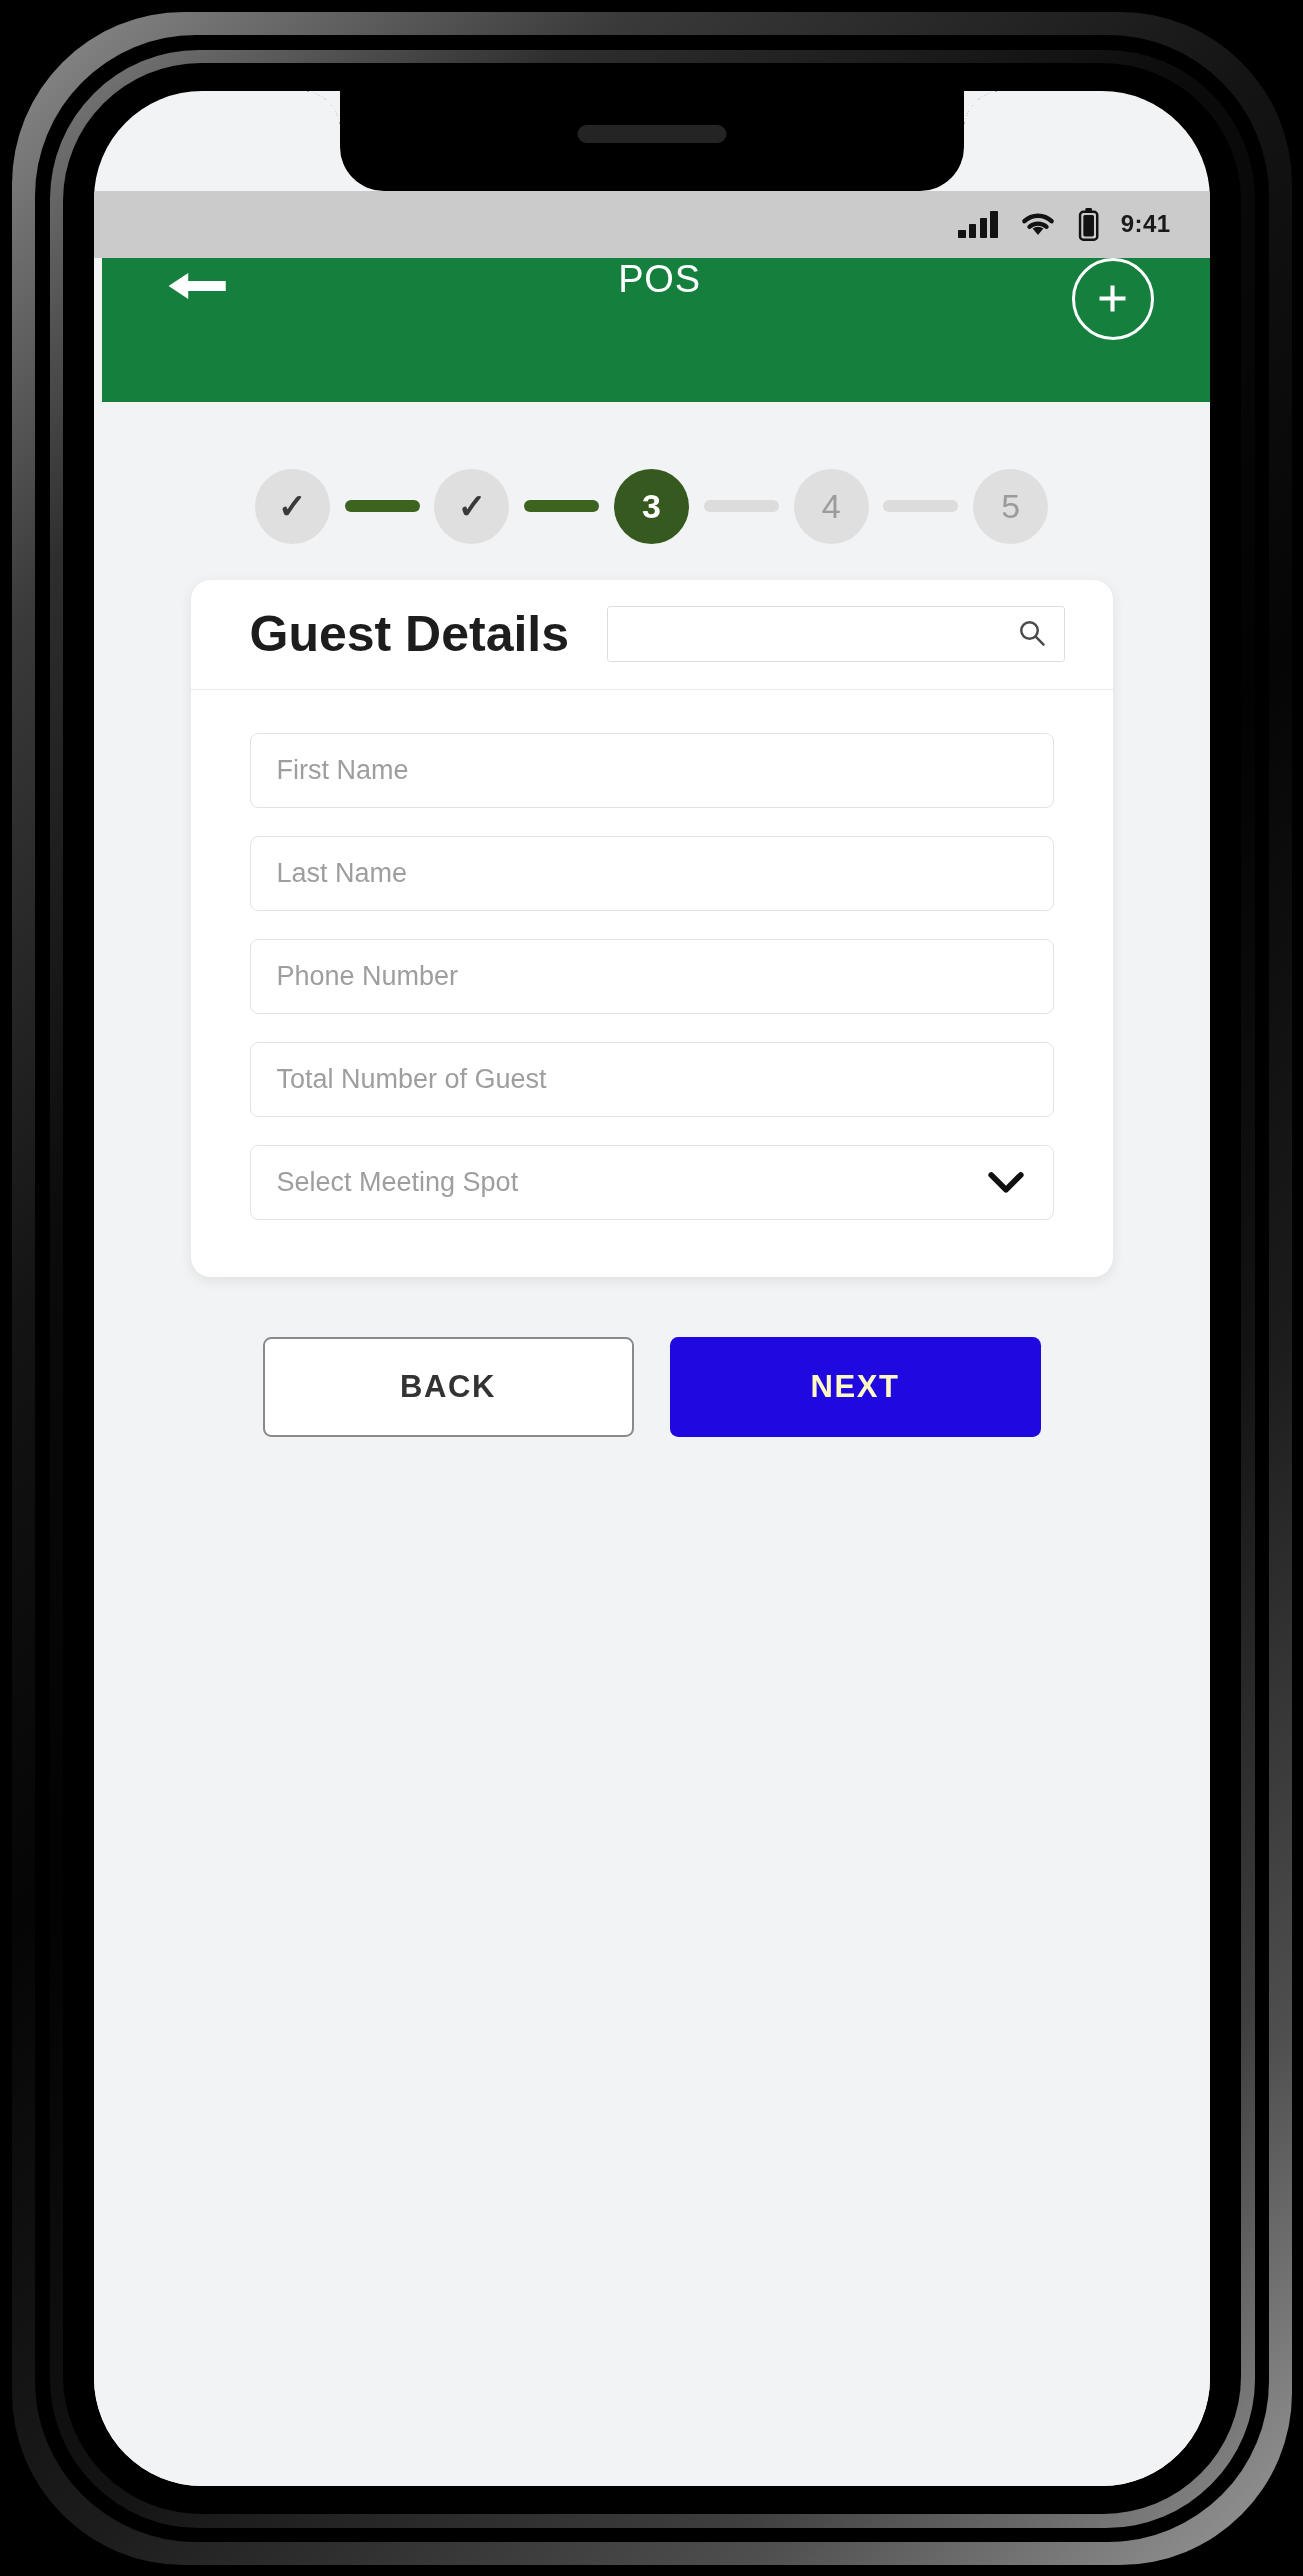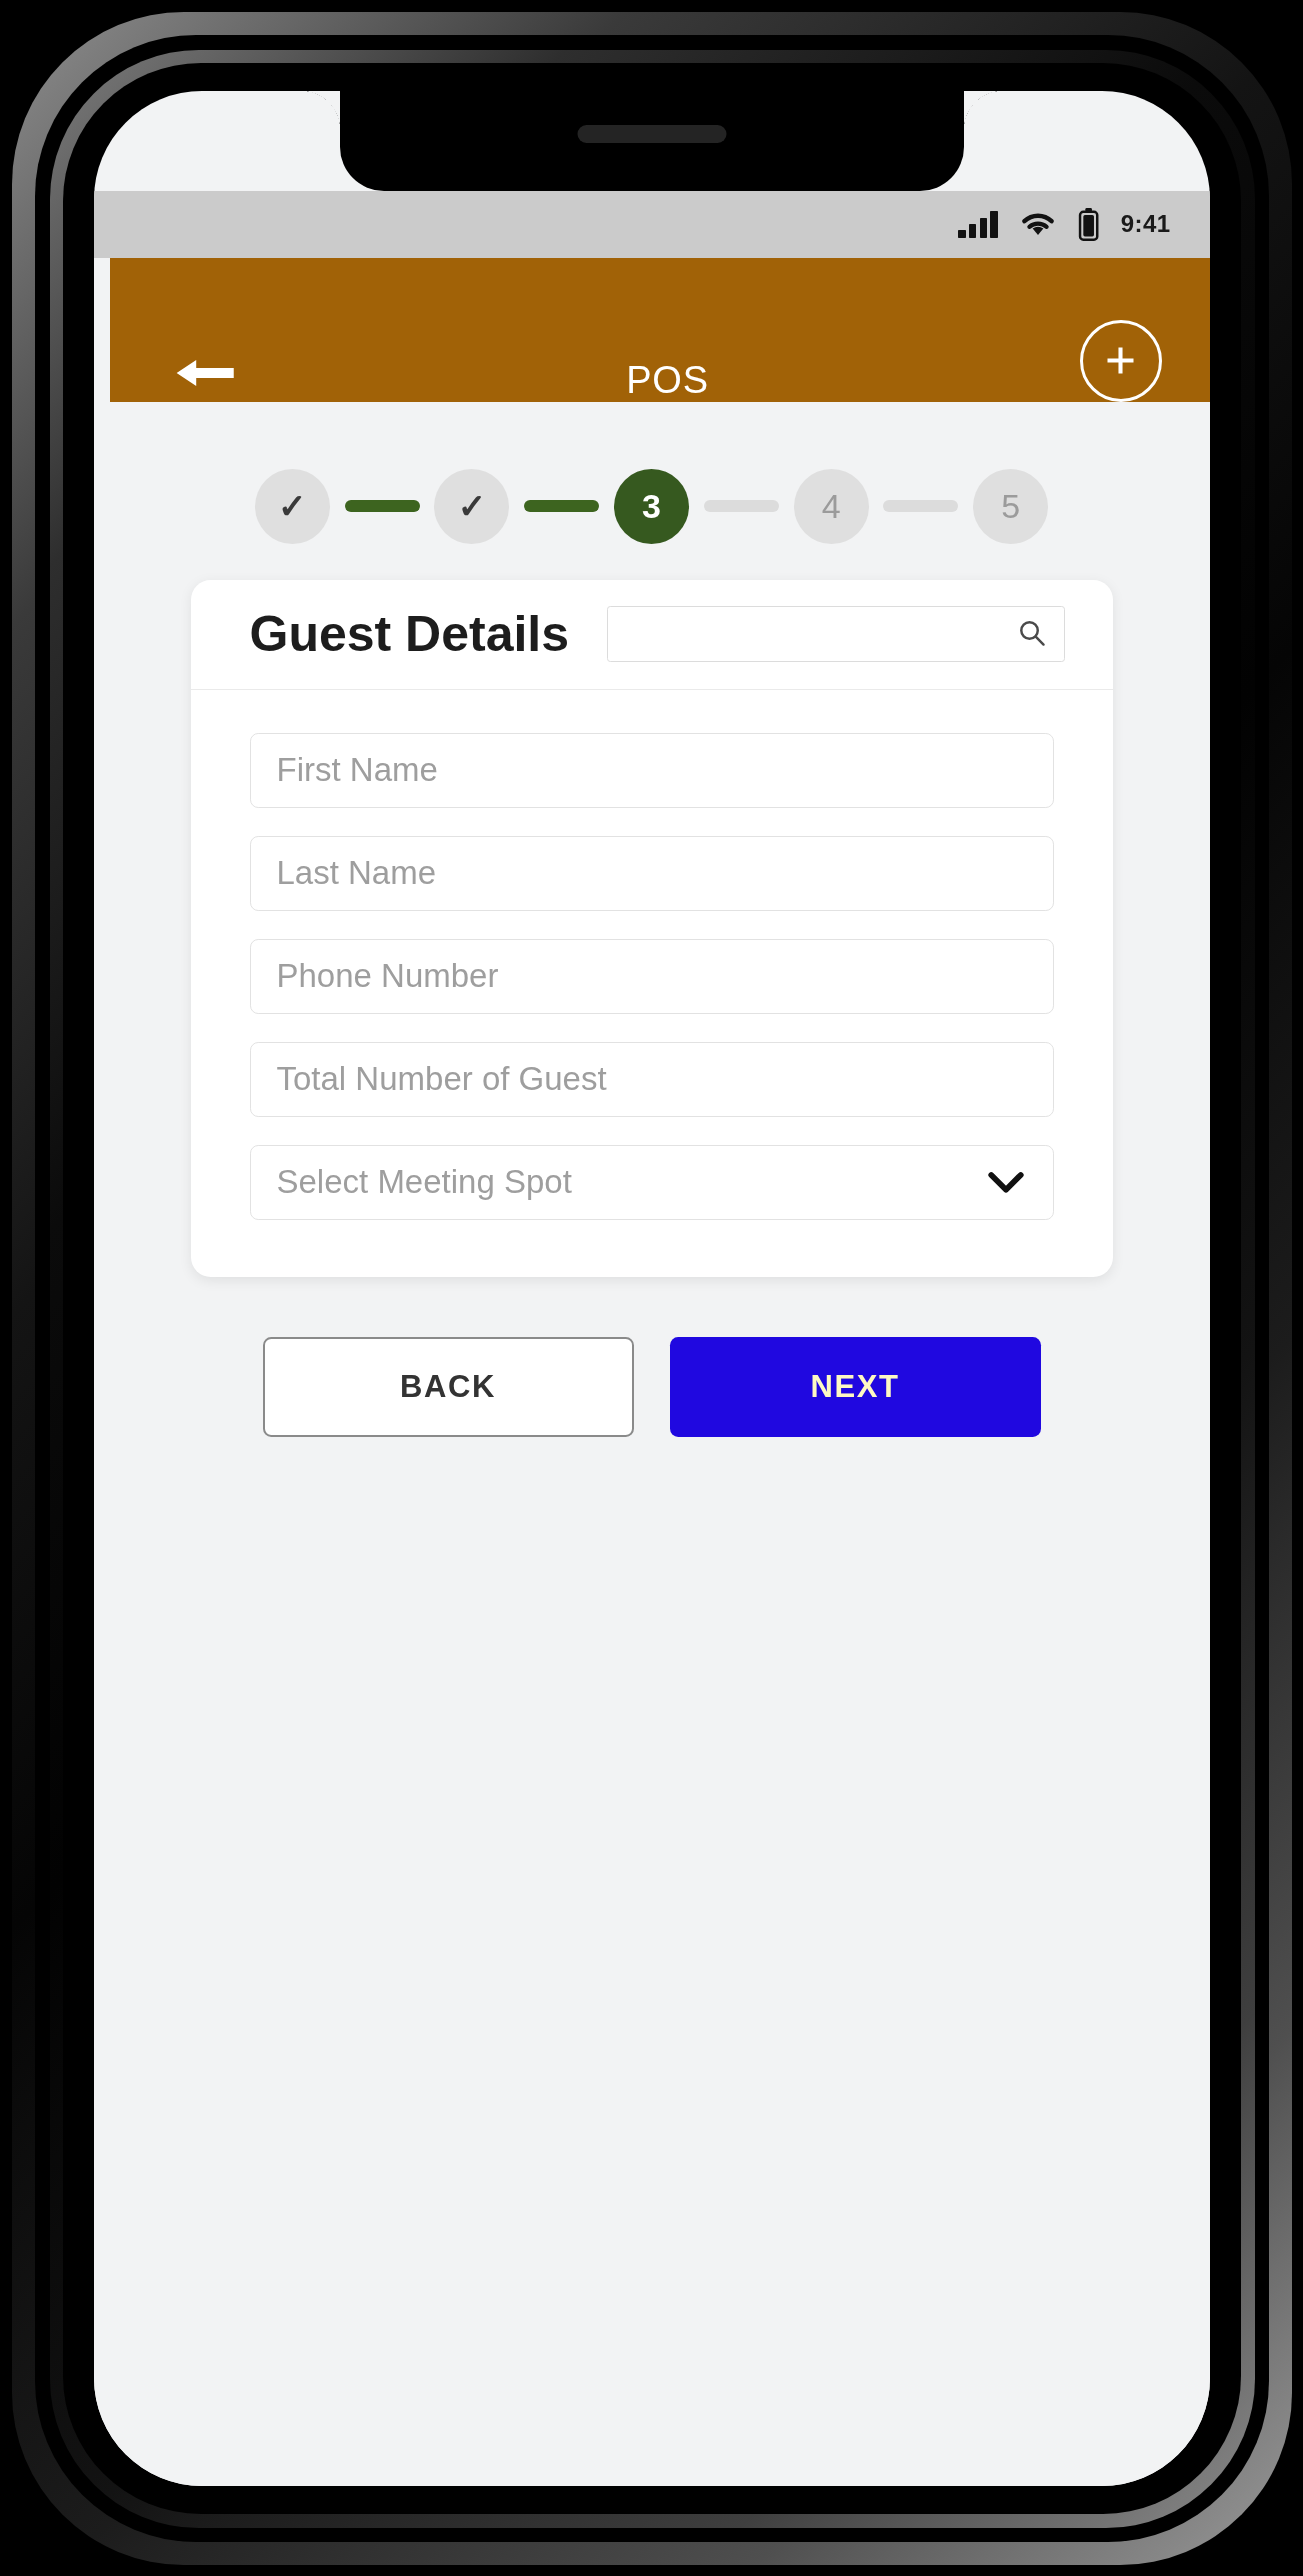--- a/index.html
+++ b/index.html
@@ -121,25 +121,25 @@
   #status-time {
     font-size: 24px;
     font-weight: 700;
     color: #1a1a1a;
     letter-spacing: 0.4px;
   }
 
   
   #app-bar {
     position: absolute;
-    left: 16px; top: 167px;
+    left: 8px; top: 167px;
     width: 100%; height: 144px;
-    background: #a16207;
-    display: flex;
-    align-items: flex-end;
+    background: #15803d;
+    display: flex;
+    align-items: flex-start;
     z-index: 20;
   }
   #back-button {
     position: absolute;
     left: 59px;
     width: 74px; height: 57px;
     display: flex; align-items: center; justify-content: center;
   }
   #app-bar-title {
     width: 100%;
@@ -238,21 +238,21 @@
     height: 75px;
     border: 1.6px solid #e2e2e2;
     border-radius: 8.2px;
     background: #ffffff;
     display: flex;
     align-items: center;
     padding: 0 26px;
     position: relative;
   }
   .form-field .placeholder {
-    font-size: 33px;
+    font-size: 27px;
     color: #9e9e9e;
     font-weight: 400;
     text-align: center;
   }
   .form-field.select .chevron {
     position: absolute;
     right: 28px;
     display: flex; align-items: center;
   }
 

